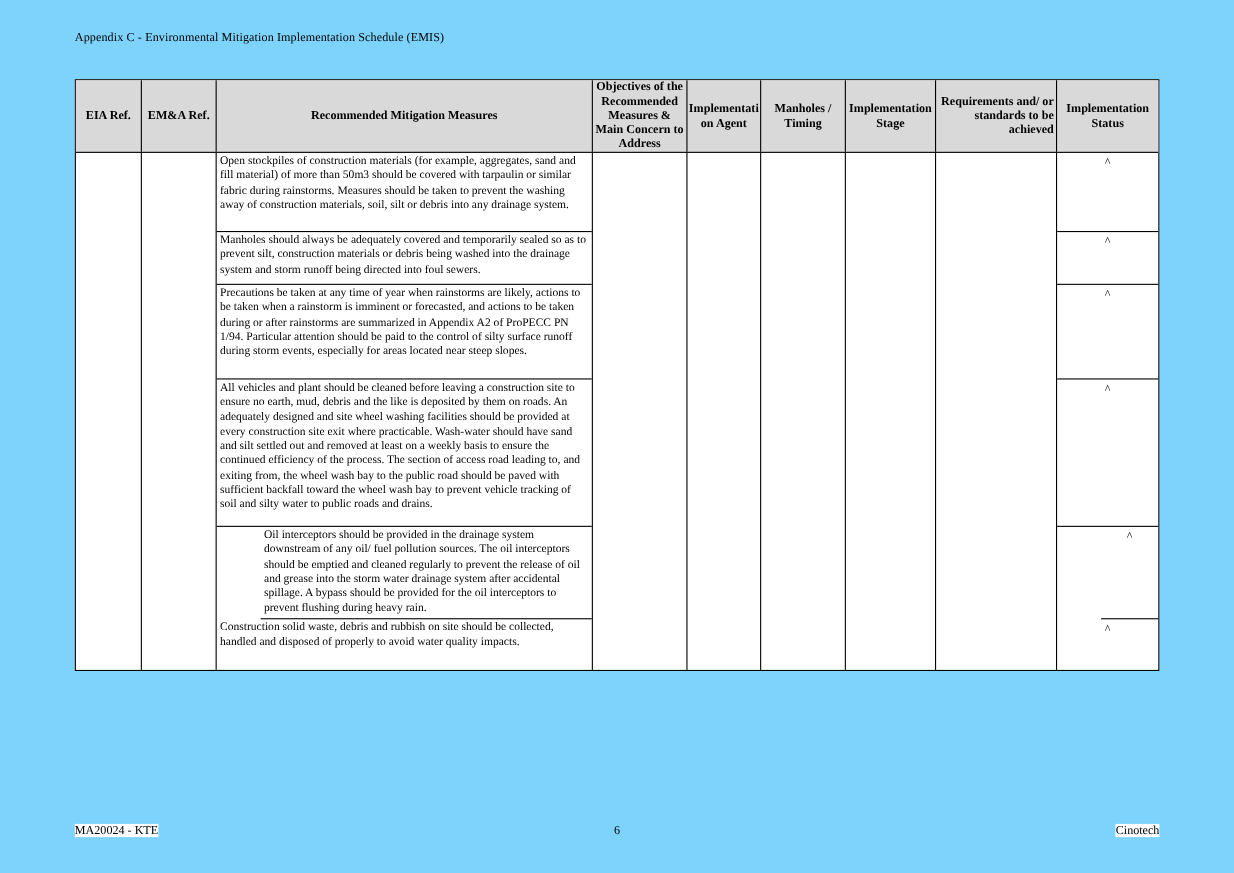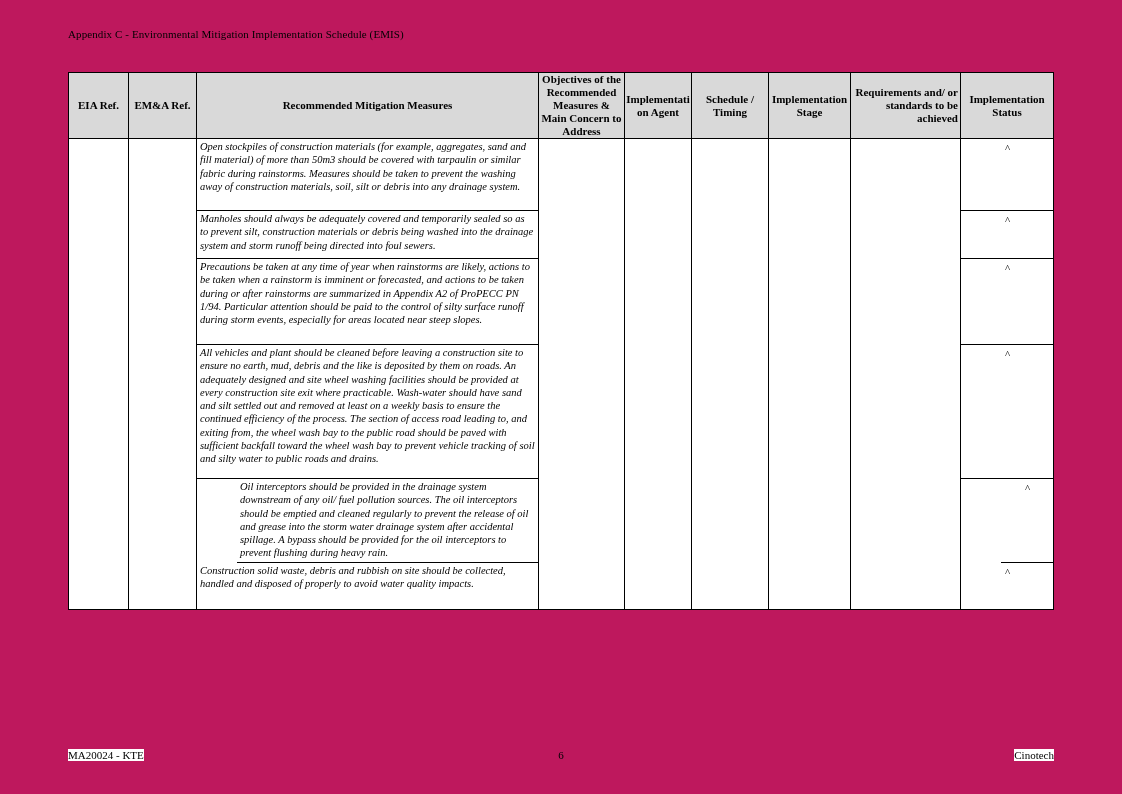--- a/index.html
+++ b/index.html
@@ -2,21 +2,21 @@
 <html><head>
 <meta charset="utf-8">
 <style>
   * { margin: 0; padding: 0; box-sizing: border-box; }
   html, body { background: #e9e9e9; }
   body { font-family: "Liberation Serif", serif; color: #000; }
   .page {
     position: relative;
     width: 1122px;
     height: 794px;
-    background: #be185d;
+    background: #7dd3fc;
     overflow: hidden;
   }
   .doc-header {
     position: absolute;
     left: 68px;
     top: 28px;
     font-size: 11px;
     letter-spacing: 0.1px;
   }
   .emis-table {
@@ -39,21 +39,21 @@
     align-items: center;
     justify-content: center;
     text-align: center;
     font-weight: bold;
     font-size: 11px;
     line-height: 13px;
     padding: 16px 2px;
     overflow: hidden;
   }
   .th:last-child { border-right: none; }
-  .tbody { display: flex; height: 470px; font-style: italic; }
+  .tbody { display: flex; height: 470px; }
   .col {
     border-right: 1px solid #000;
     display: flex;
     flex-direction: column;
   }
   .col:last-child { border-right: none; }
   .c1 { flex: 0 0 60px; width: 60px; }
   .c2 { flex: 0 0 68px; width: 68px; }
   .c3 { flex: 0 0 342px; width: 342px; }
   .c4 { flex: 0 0 86px; width: 86px; }
@@ -111,21 +111,21 @@
   <div class="doc-header">Appendix C - Environmental Mitigation Implementation Schedule (EMIS)</div>
 
   <div class="emis-table">
 
     <div class="thead">
       <div class="th c1">EIA Ref.</div>
       <div class="th c2">EM&amp;A Ref.</div>
       <div class="th c3">Recommended Mitigation Measures</div>
       <div class="th c4">Objectives of the Recommended Measures &amp; Main Concern to Address</div>
       <div class="th c5">Implementati on Agent</div>
-      <div class="th c6">Schedule / Timing</div>
+      <div class="th c6">Manholes / Timing</div>
       <div class="th c7">Implementation Stage</div>
       <div class="th c8">Requirements and/ or standards to be achieved</div>
       <div class="th c9">Implementation Status</div>
     </div>
 
     <div class="tbody">
       <div class="col c1"></div>
       <div class="col c2"></div>
 
       <div class="col c3">

